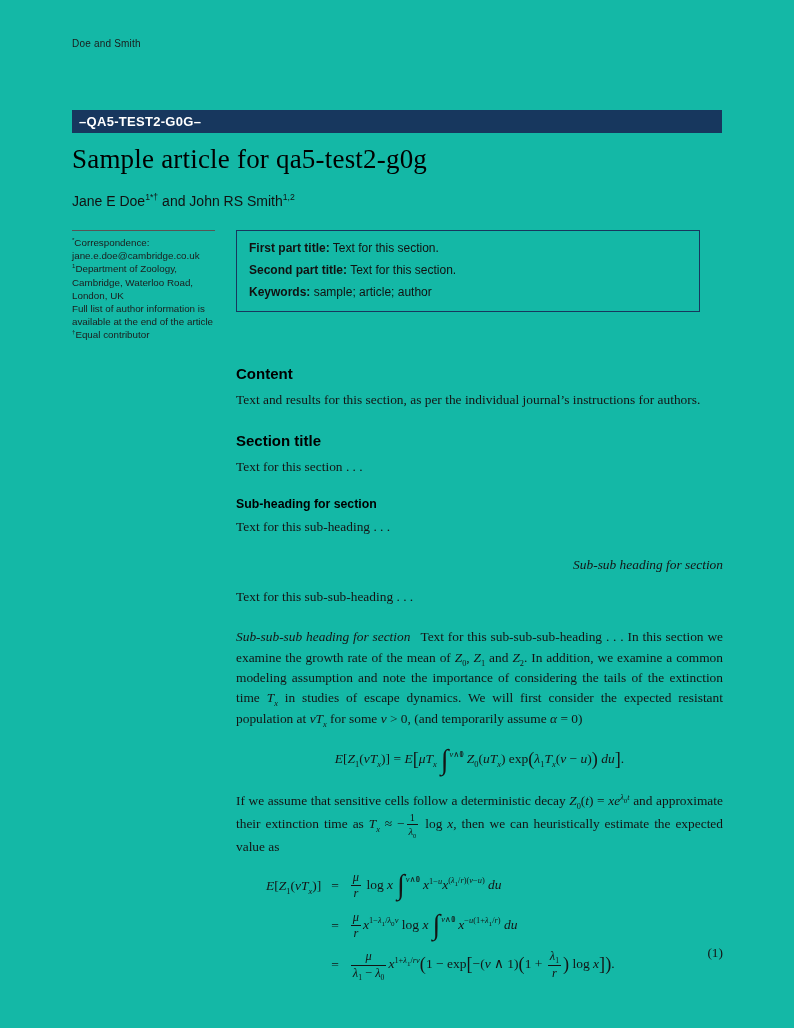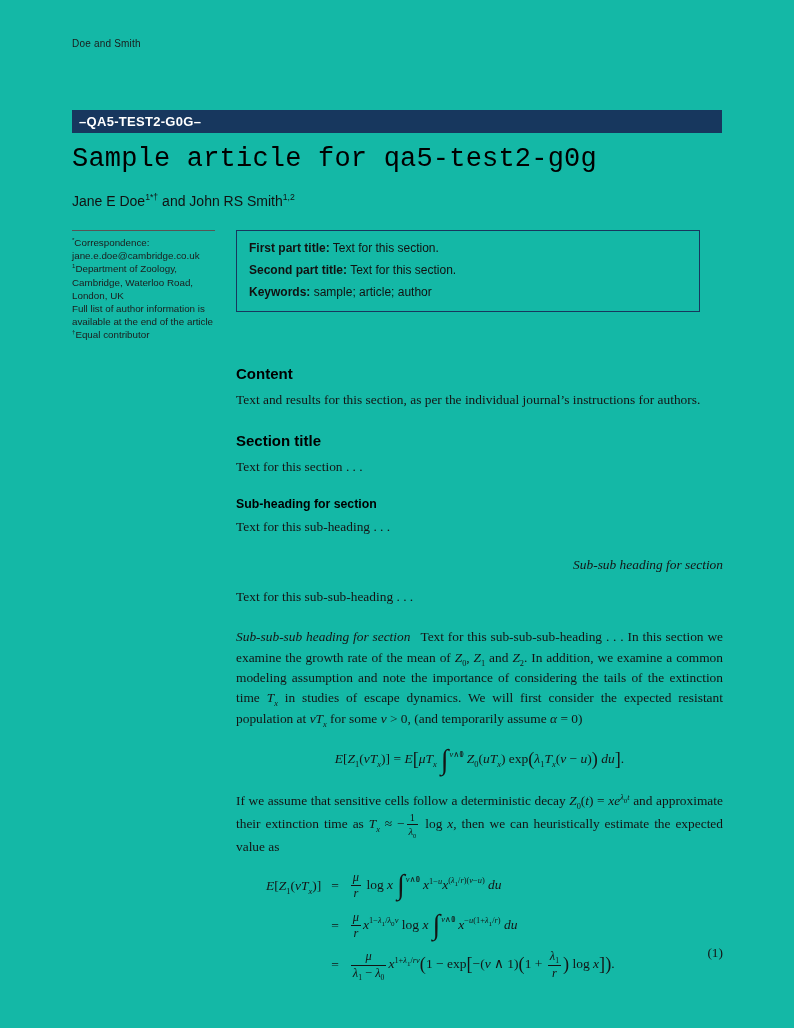--- a/index.html
+++ b/index.html
@@ -21,21 +21,21 @@
   .banner {
     position:absolute; left:72px; top:110px; width:650px; height:23px;
     background:#17375e; color:#ffffff;
     font-family:"Liberation Sans","DejaVu Sans",sans-serif;
     font-weight:bold; font-size:13px;
     display:flex; align-items:center; padding-left:7px; letter-spacing:0.3px;
   }
 
   .article-title {
     position:absolute; left:72px; top:144px;
-    font-family:Liberation Mono, monospace;
+    font-family:Liberation Serif, serif;
     font-size:27px; font-weight:500; color:#000; letter-spacing:0.2px;
   }
 
   .authors {
     position:absolute; left:72px; top:193px;
     font-family:Liberation Sans, sans-serif;
     font-size:14px; color:#111;
   }
 
   sup, sub { font-size:0.62em; line-height:0; }

